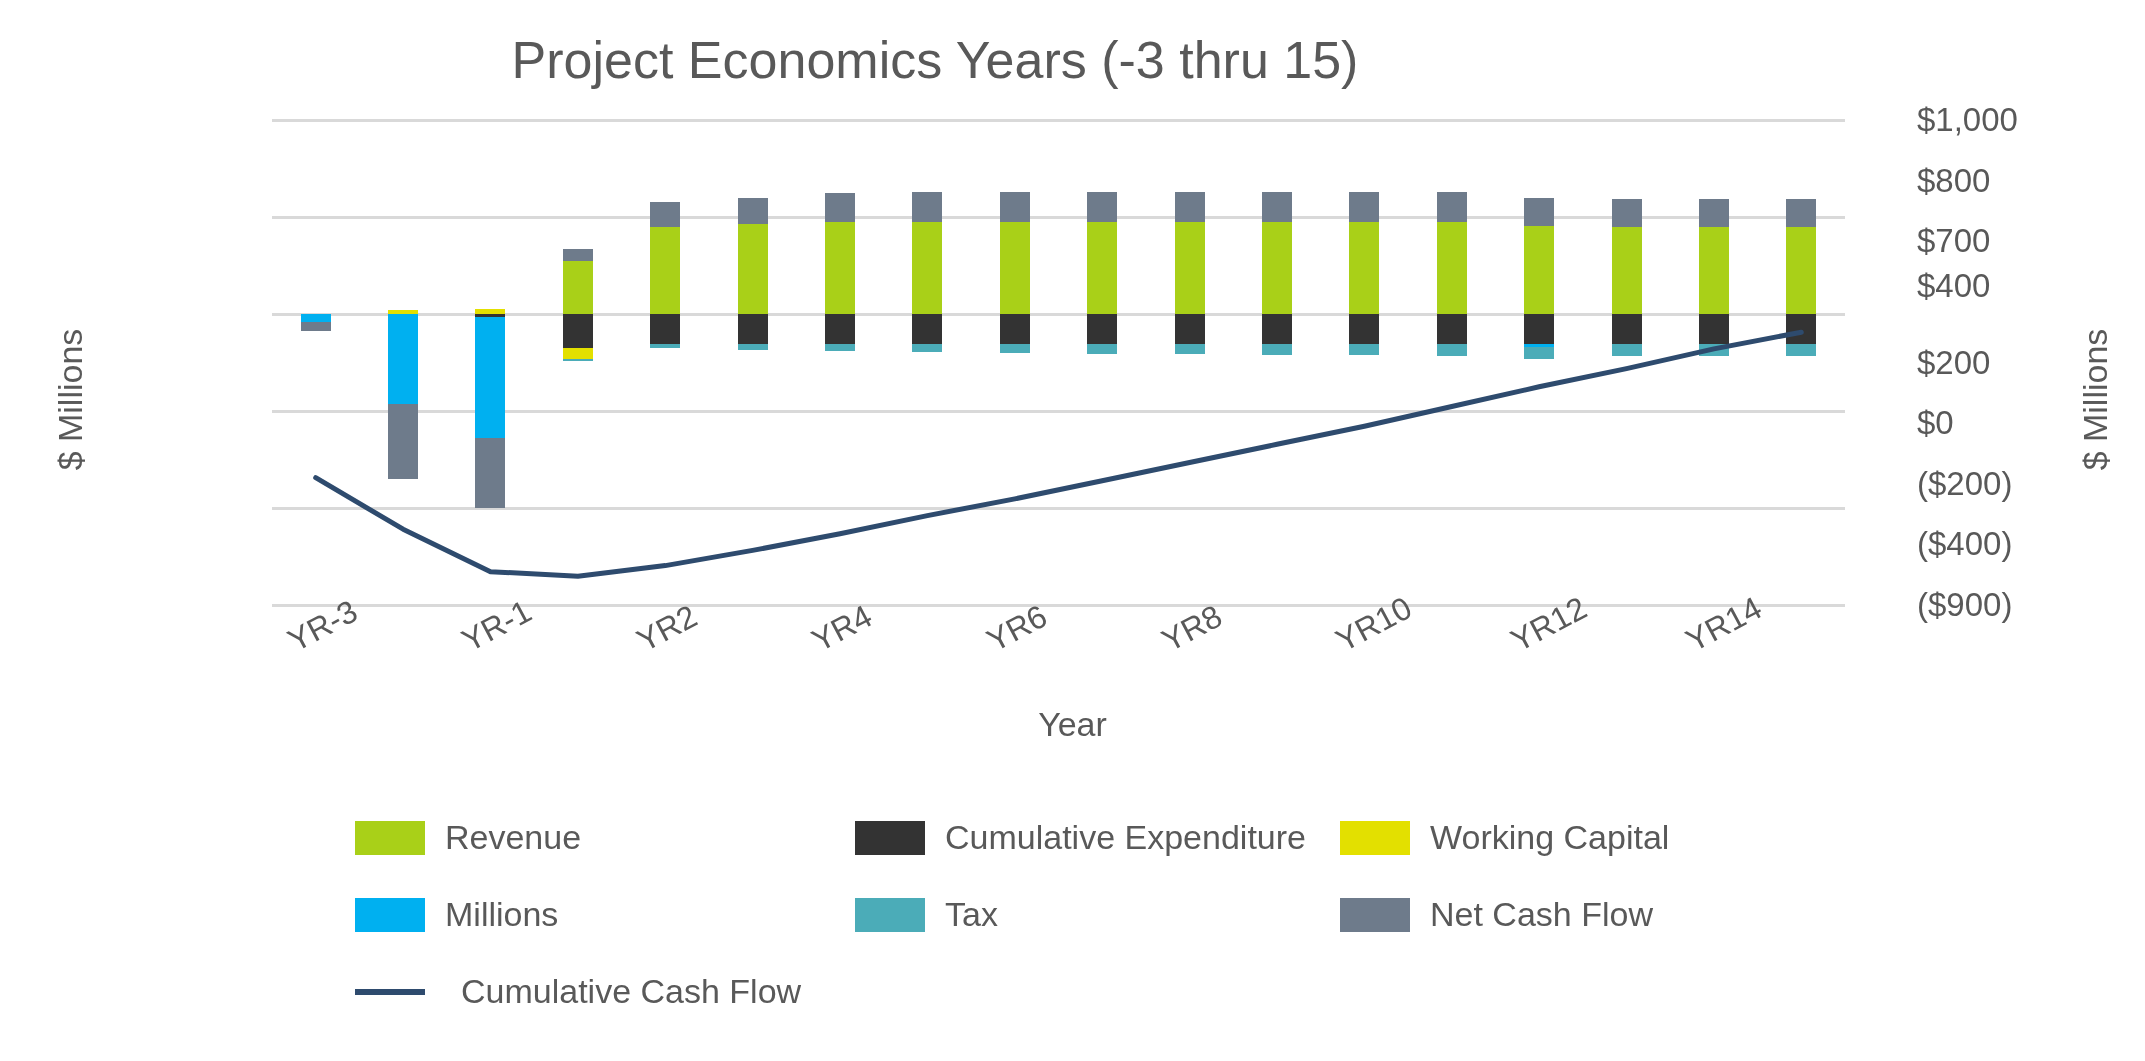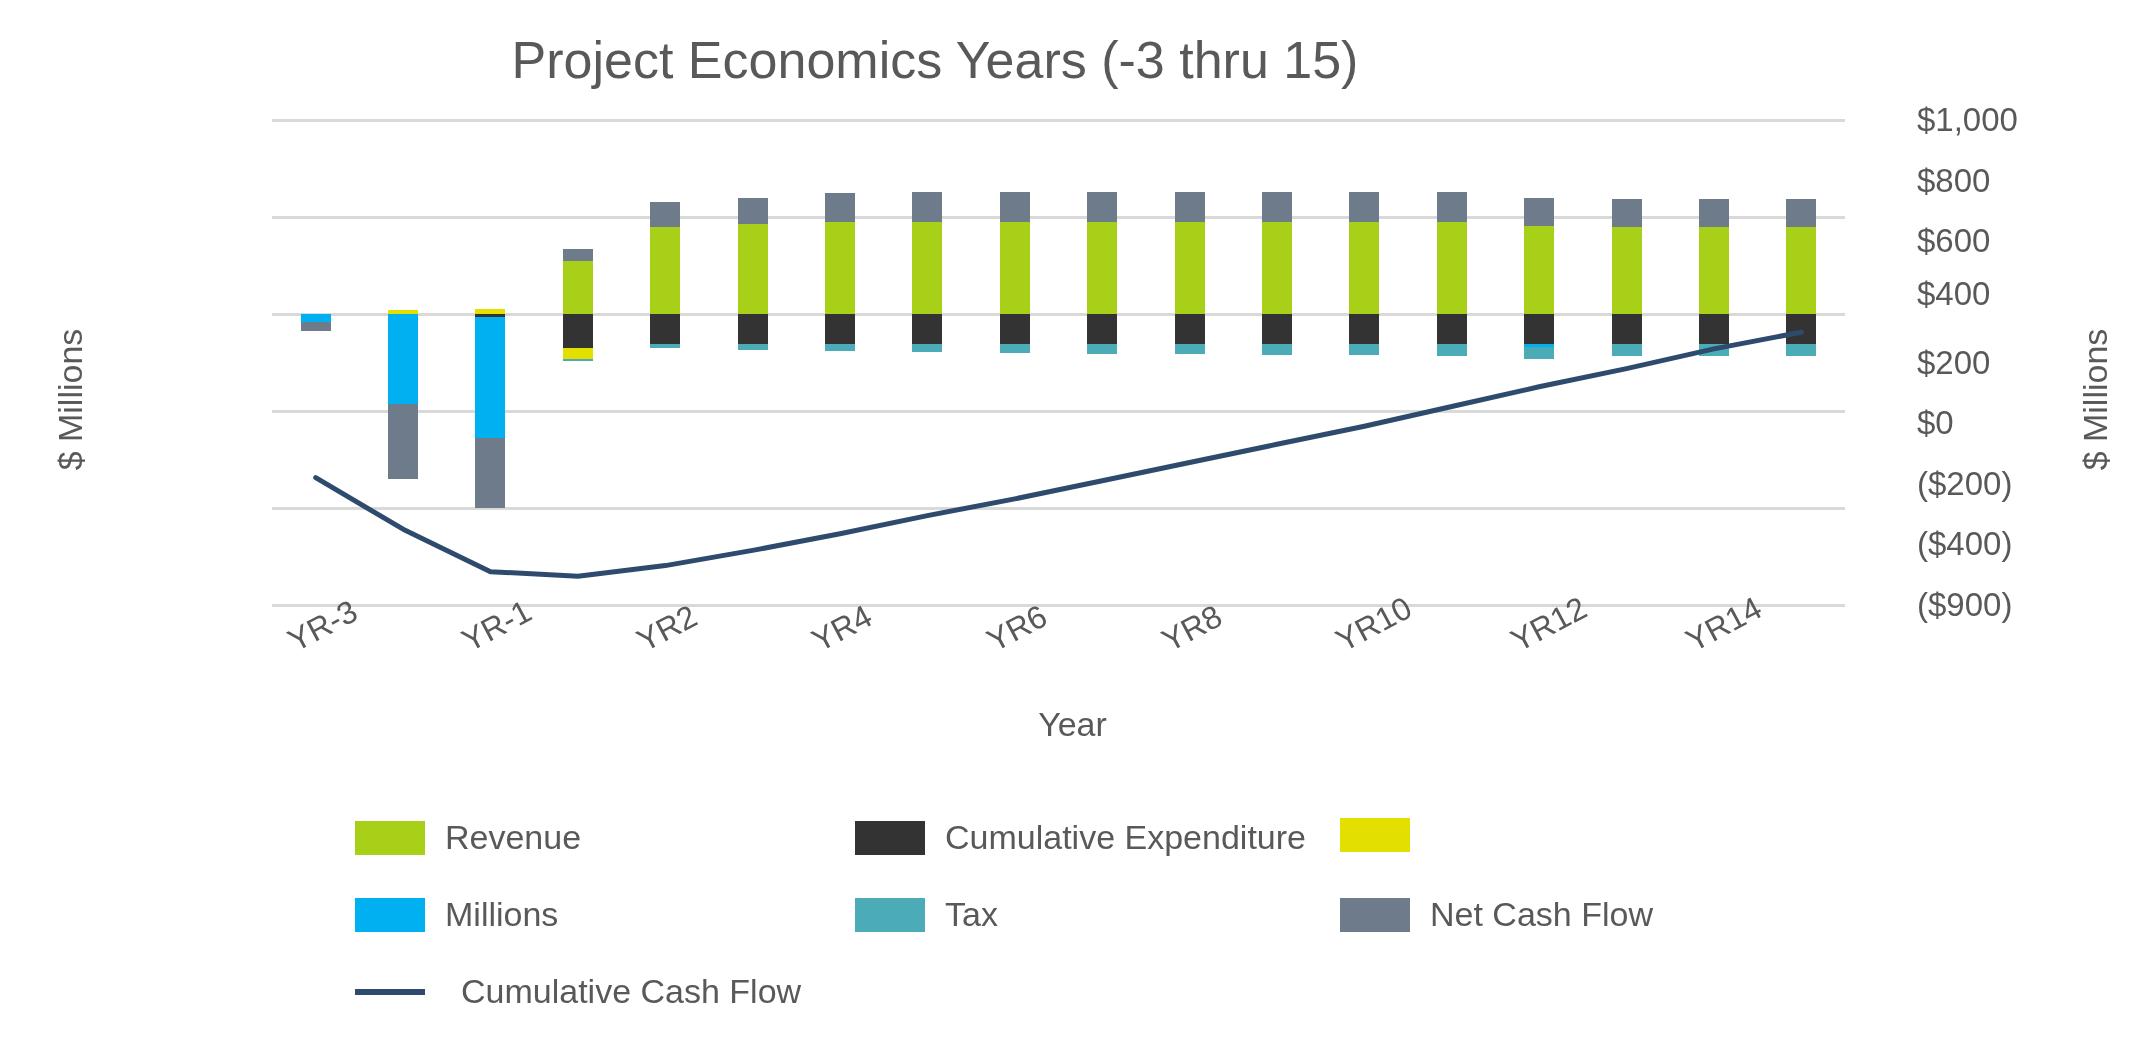--- a/index.html
+++ b/index.html
@@ -64,22 +64,22 @@
         <div class="gridline" style="top: 95.5px;"></div>
         <div class="gridline" style="top: 192.5px;"></div>
         <div class="gridline" style="top: 289.5px;"></div>
         <div class="gridline" style="top: 386.5px;"></div>
         <div class="gridline" style="top: 483.5px;"></div>
       </div>
     <div class="ytick-left-wrap" id="yticks-left"></div>
     <div class="ytick-right-wrap" id="yticks-right">
         <div class="ytick-right" style="top: 0px; padding-left: 40px; text-align: right;">$1,000</div>
         <div class="ytick-right" style="top: 60.625px; padding-left: 40px;">$800</div>
-        <div class="ytick-right" style="top: 121.25px; padding-left: 40px;">$600</div>
-        <div class="ytick-right" style="top: 174px; padding-left: 40px;">$400</div>
+        <div class="ytick-right" style="top: 121.25px; padding-left: 40px;">$700</div>
+        <div class="ytick-right" style="top: 166px; padding-left: 40px;">$400</div>
         <div class="ytick-right" style="top: 242.5px; padding-left: 40px;">$200</div>
         <div class="ytick-right" style="top: 303.125px; padding-left: 40px;">$0</div>
         <div class="ytick-right" style="top: 363.75px; padding-left: 40px;">($200)</div>
         <div class="ytick-right" style="top: 424.375px; padding-left: 40px;">($400)</div>
         <div class="ytick-right" style="top: 485px; padding-left: 40px;">($900)</div>
       </div>
     <div id="bars">
         <div class="bar-seg" style="left: 28.6944px; top: 194px; width: 30px; height: 8.245px; background: rgb(0, 176, 240);"></div>
         <div class="bar-seg" style="left: 28.6944px; top: 202.245px; width: 30px; height: 8.73px; background: rgb(110, 123, 139);"></div>
         <div class="bar-seg" style="left: 116.083px; top: 190.12px; width: 30px; height: 3.88px; background: rgb(227, 224, 0);"></div>
@@ -172,20 +172,21 @@
       <div class="legend-item" style="left: 355px; top: 0px;">
         <span class="legend-swatch" style="background: rgb(169, 208, 24);"></span>
         <span class="legend-label">Revenue</span>
       </div>
       <div class="legend-item" style="left: 855px; top: 0px;">
         <span class="legend-swatch" style="background: rgb(51, 51, 51);"></span>
         <span class="legend-label">Cumulative Expenditure</span>
       </div>
       <div class="legend-item" style="left: 1340px; top: 0px;">
         <span class="legend-swatch" style="background: rgb(227, 224, 0);"></span>
+        <span class="legend-label">Working Capital</span>
       </div>
       <div class="legend-item" style="left: 355px; top: 77px;">
         <span class="legend-swatch" style="background: rgb(0, 176, 240);"></span>
         <span class="legend-label">Millions</span>
       </div>
       <div class="legend-item" style="left: 855px; top: 77px;">
         <span class="legend-swatch" style="background: rgb(75, 172, 184);"></span>
         <span class="legend-label">Tax</span>
       </div>
       <div class="legend-item" style="left: 1340px; top: 77px;">

